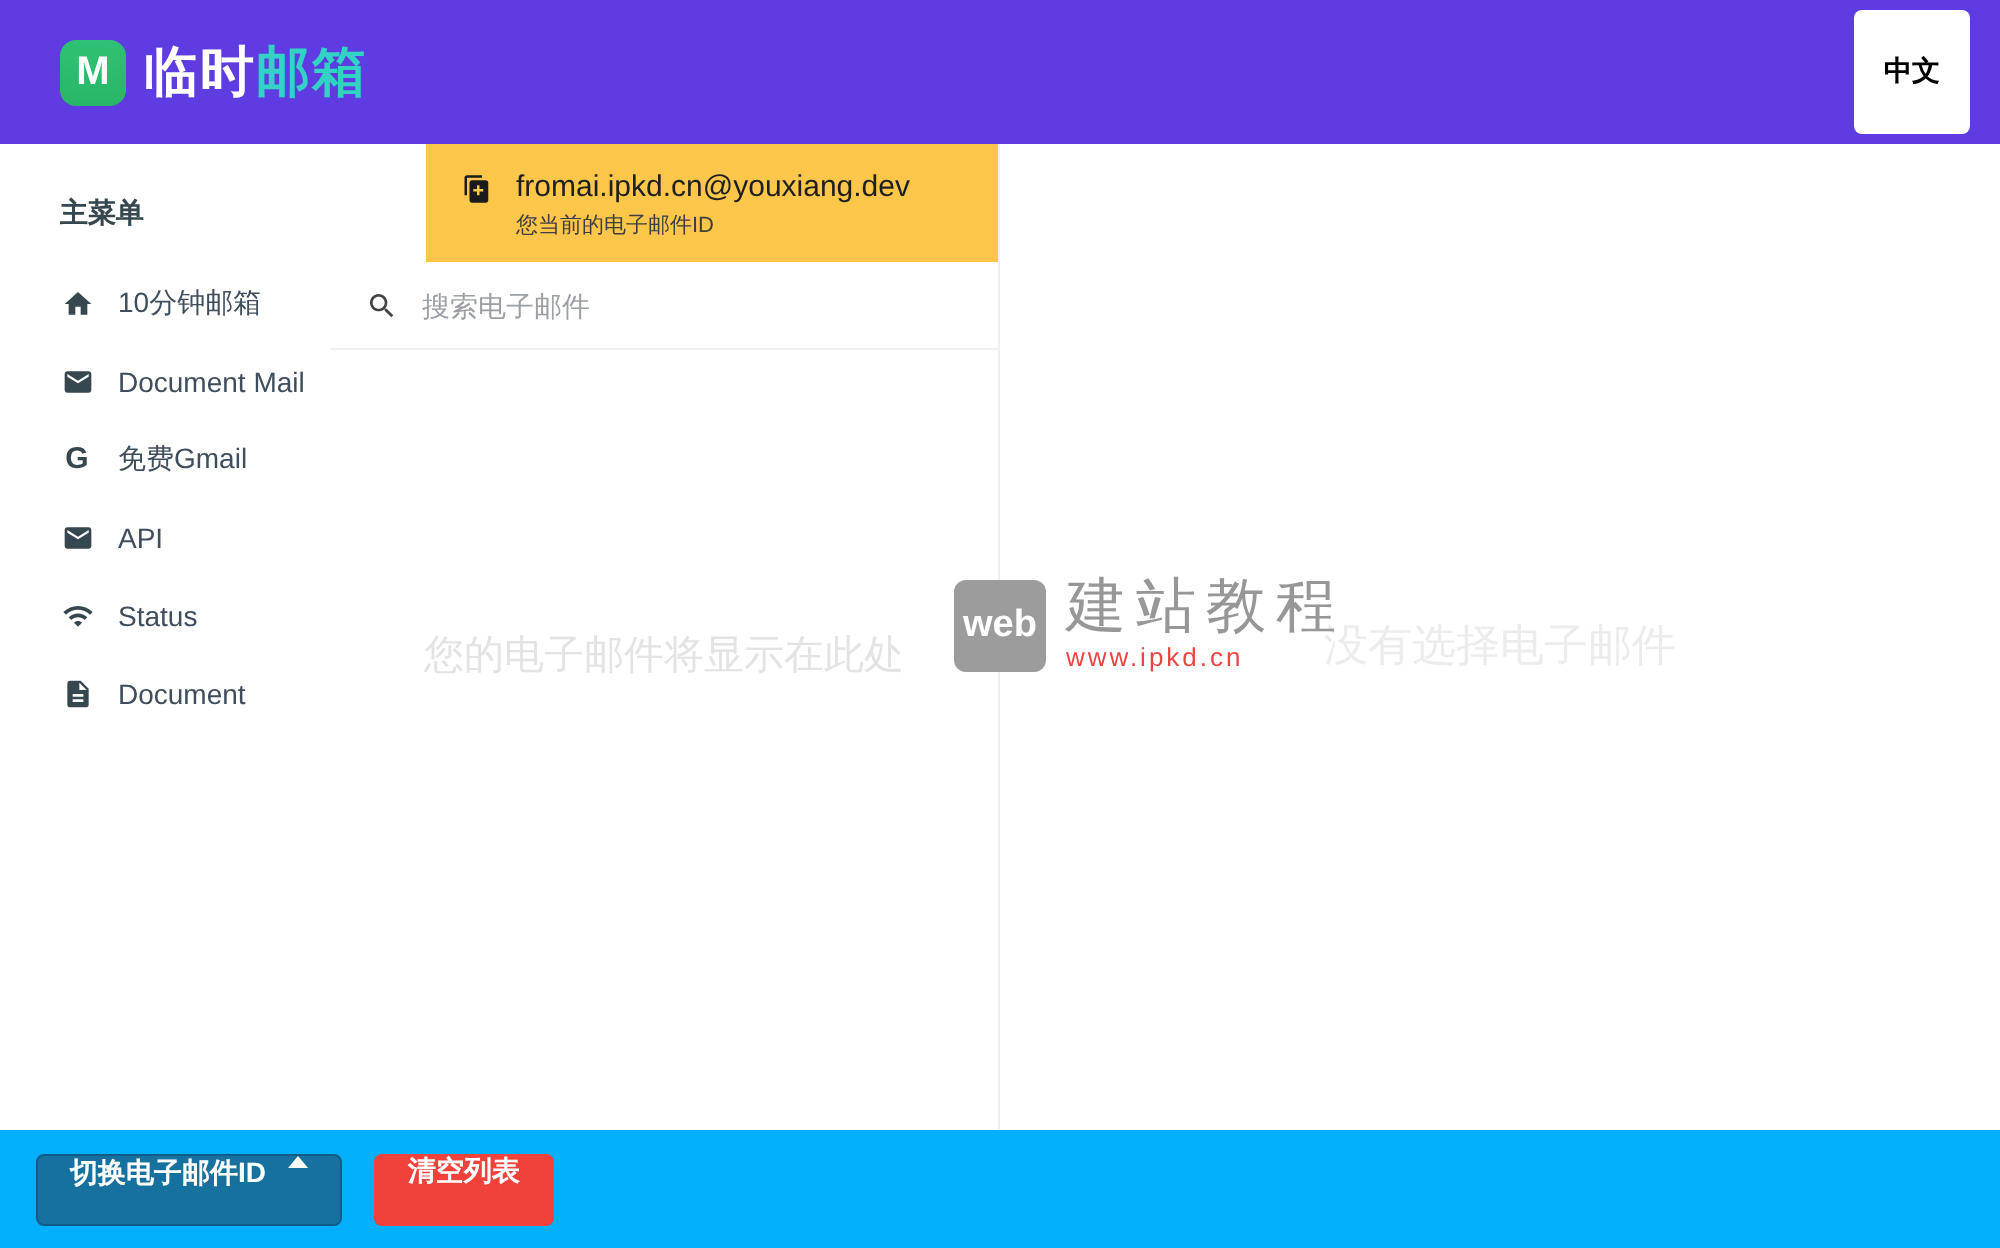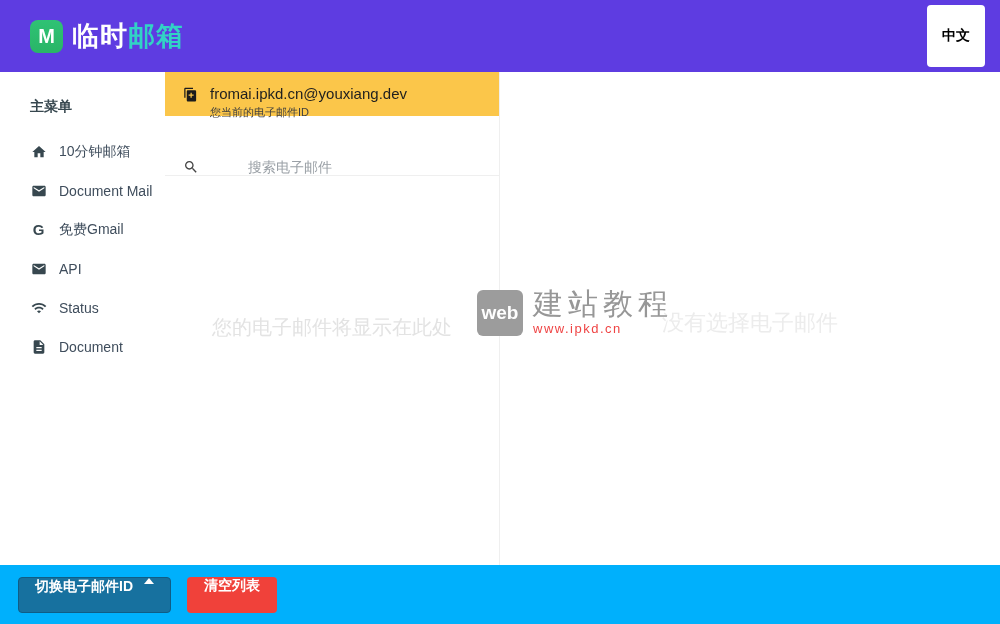--- a/index.html
+++ b/index.html
@@ -31,28 +31,28 @@
   .side-item { display:flex; align-items:center; height:39px; padding-left:30px;
     color:#3f4d5c; font-size:14px; cursor:pointer; }
   .side-item .ic { width:17px; height:17px; display:flex; align-items:center;
     justify-content:center; margin-right:12px; flex:none; }
   .side-item svg { fill:#37474f; width:16px; height:16px; }
   .g-glyph { font-size:15px; font-weight:bold; color:#37474f; }
 
   
   .list-col { position:absolute; top:72px; left:165px; width:335px; bottom:59px;
     background:#fff; border-right:1px solid #efefef; }
-  .banner { height:44px; background:var(--banner-yellow,#fbc64a); display:flex;
-    align-items:flex-start; padding:13px 16px 0 18px; cursor:pointer; }
+  .banner { height:59px; background:var(--banner-yellow,#fbc64a); display:flex;
+    align-items:flex-start; padding:13px 16px 0 18px; cursor:pointer;margin-left:48px; }
   .banner svg { width:15px; height:15px; fill:#1b1b1b; margin-top:2px; flex:none; }
   .banner-texts { margin-left:12px; }
   .banner-email { font-size:15px; color:#1f1f1f; font-weight:500; }
   .banner-caption { font-size:11px; color:#3e3e3e; margin-top:3px; }
-  .search-row { height:60px; display:flex; align-items:flex-end; padding:0 18px;
-    border-bottom:1px solid #efefef;gap:37px; }
+  .search-row { height:44px; display:flex; align-items:center; padding:0 18px;
+    border-bottom:1px solid #efefef; }
   .search-row svg { width:16px; height:16px; fill:#444; flex:none; }
   .search-input { border:none; outline:none; margin-left:12px; font-size:14px;
     color:#444; width:100%; font-family:inherit; background:transparent; }
   .search-input::placeholder { color:#9aa0a6; }
   .list-empty { position:absolute; top:242px; left:0; right:0; text-align:center;
     font-size:20px; color:#e3e3e3; }
 
   
   .main { position:absolute; top:72px; left:500px; right:0; bottom:59px; background:#fff; }
   .main-empty { position:absolute; top:236px; left:0; right:0; text-align:center;

